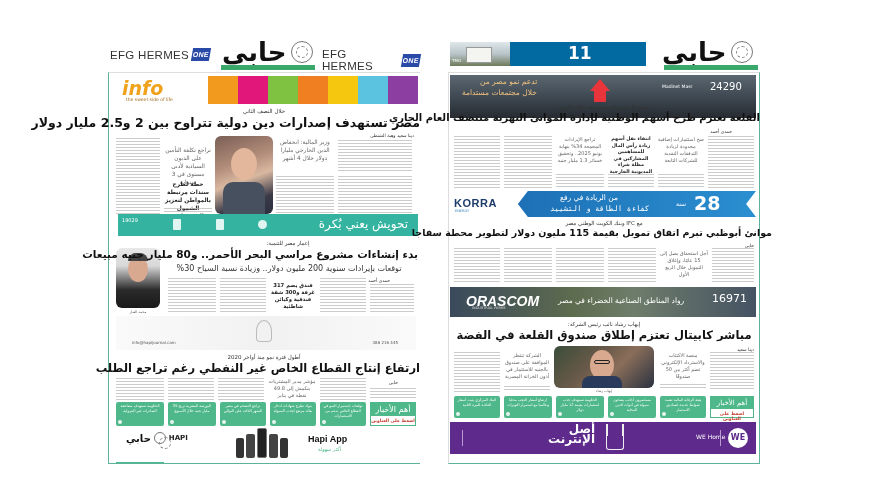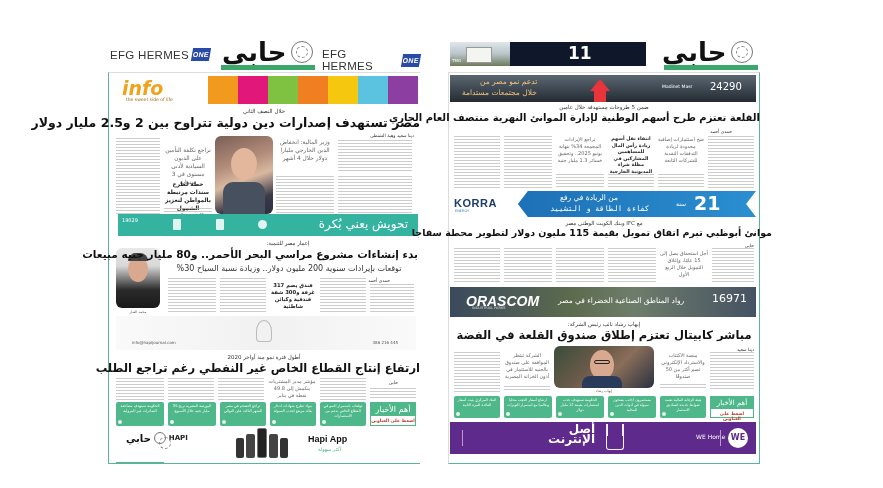--- a/index.html
+++ b/index.html
@@ -160,36 +160,36 @@
     <div style="width:9px; height:24px; background:#444; border-radius:2px;"></div>
     <div style="width:8px; height:20px; background:#333; border-radius:2px;"></div>
   </div>
   <div style="position:absolute; left:200px; top:400px; font-family:'Liberation Sans',sans-serif; font-weight:bold; font-size:9px; color:#111;">Hapi App</div>
   <div style="position:absolute; left:210px; top:412px; font-size:5px; color:#4fb88a; direction:rtl;">أكثر سهولة</div>
   <div class="divider" style="left:8px; top:428px; width:48px; background:#4fb88a;"></div>
 </div>
 
 <div id="right-page" class="page">
 
-  <div class="adbar" style="left:2px; top:8px; width:196px; height:24px; background:#0f172a;">
+  <div class="adbar" style="left:2px; top:8px; width:196px; height:24px; background:#0369a1;">
     <div style="position:absolute; left:0; top:0; width:60px; height:24px; background:linear-gradient(180deg,#dfe7ea 0%,#b8c4c8 50%,#6d7a5a 100%);">
       <div style="position:absolute; left:16px; top:5px; width:26px; height:16px; background:#f4f4f0; border:1px solid #999;"></div>
     </div>
     <div class="ad-text" style="left:2px; top:16px; font-size:4px; color:#fff; direction:ltr;">TMG</div>
     <div class="ad-text" style="left:118px; top:1px; font-size:17px; font-weight:bold; color:#fff; direction:ltr;">11</div>
   </div>
   <div style="position:absolute; left:214px; top:4px; display:flex; align-items:center; gap:4px;">
     <span class="logo">حابي</span>
     <span class="logo-emblem"></span>
   </div>
   <div class="issue-strip" style="left:216px; top:31px; width:94px;"></div>
 
   <div class="frame" style="left:0; top:38px; width:312px; height:392px; border-left:1px solid #ddd; border-top:1px solid #ddd;"></div>
 
-  <div class="adbar" style="left:2px; top:41px; width:306px; height:27px; background:linear-gradient(180deg,#5b6770 0%,#3c4650 55%,#262b30 100%);">
+  <div class="adbar" style="left:2px; top:41px; width:306px; height:43px; background:linear-gradient(180deg,#5b6770 0%,#3c4650 55%,#262b30 100%);">
     <div style="position:absolute; left:140px; top:4px; width:0; height:0; border-left:10px solid transparent; border-right:10px solid transparent; border-bottom:12px solid #e8343a;"></div>
     <div style="position:absolute; left:144px; top:14px; width:12px; height:13px; background:#e8343a;"></div>
     <div class="ad-text" style="left:30px; top:2px; font-size:7.5px; color:#f1c27d;">تدعم نمو مصر من</div>
     <div class="ad-text" style="left:12px; top:13px; font-size:7.5px; color:#f1c27d;">خلال مجتمعات مستدامة</div>
     <div class="ad-text" style="left:212px; top:9px; font-size:4.5px; color:#fff; direction:ltr;">Madinet Masr</div>
     <div class="ad-text" style="left:260px; top:6px; font-size:10px; color:#fff; direction:ltr;">24290</div>
   </div>
 
   <div class="kicker" style="left:0; top:70px; width:312px;">ضمن 5 طروحات مستهدفة خلال عامين</div>
   <div class="headline" style="left:0; top:78px; width:312px; font-size:10px;">القلعة تعتزم طرح أسهم الوطنية لإدارة الموانئ النهرية منتصف العام الجاري</div>
@@ -205,21 +205,21 @@
   <div class="textcol" style="left:56px; top:102px; width:48px; height:52px;"></div>
   <div class="textcol" style="left:6px; top:102px; width:46px; height:52px;"></div>
 
   <div class="adbar" style="left:2px; top:157px; width:306px; height:26px; background:#fff;">
     <div style="position:absolute; left:4px; top:6px; font-family:'Liberation Sans',sans-serif; font-size:11px; font-weight:bold; color:#1d3b6b; letter-spacing:0.5px;">KORRA</div>
     <div style="position:absolute; left:5px; top:18px; font-size:3.5px; color:#2c7fb8;">ENERGY</div>
     <div style="position:absolute; left:58px; top:0; width:248px; height:26px; background:linear-gradient(90deg,#1d6fb5,#2a8fd0); clip-path:polygon(8% 0,100% 0,96% 50%,100% 100%,8% 100%,4% 50%);"></div>
     <div class="ad-text" style="left:110px; top:2px; font-size:7.5px; color:#fff;">من الريادة في رفع</div>
     <div class="ad-text" style="left:100px; top:13px; font-size:7.5px; color:#fff;font-family:Liberation Mono, monospace;">كفاءة الطاقة و التشييد</div>
     <div class="ad-text" style="left:226px; top:9px; font-size:6px; color:#fff;">سنة</div>
-    <div class="ad-text" style="left:244px; top:1px; font-size:19px; font-weight:bold; color:#fff; direction:ltr;">21</div>
+    <div class="ad-text" style="left:244px; top:1px; font-size:19px; font-weight:bold; color:#fff; direction:ltr;">28</div>
   </div>
 
   <div class="kicker" style="left:0; top:186px; width:312px;">مع IFC وبنك الكويت الوطني مصر</div>
   <div class="headline" style="left:0; top:193px; width:312px; font-size:9.5px;margin-left:12px;">موانئ أبوظبي تبرم اتفاق تمويل بقيمة 115 مليون دولار لتطوير محطة سفاجا</div>
   <div class="byline" style="right:6px; top:209px;">حابي</div>
 
   <div class="textcol" style="left:264px; top:214px; width:42px; height:34px;"></div>
   <div class="pullquote" style="left:212px; top:216px; width:48px; font-size:5px; line-height:7px;">أجل استحقاق يصل إلى 15 عامًا، وإغلاق التمويل خلال الربع الأول</div>
   <div class="textcol" style="left:160px; top:214px; width:48px; height:34px;"></div>
   <div class="textcol" style="left:108px; top:214px; width:48px; height:34px;"></div>

